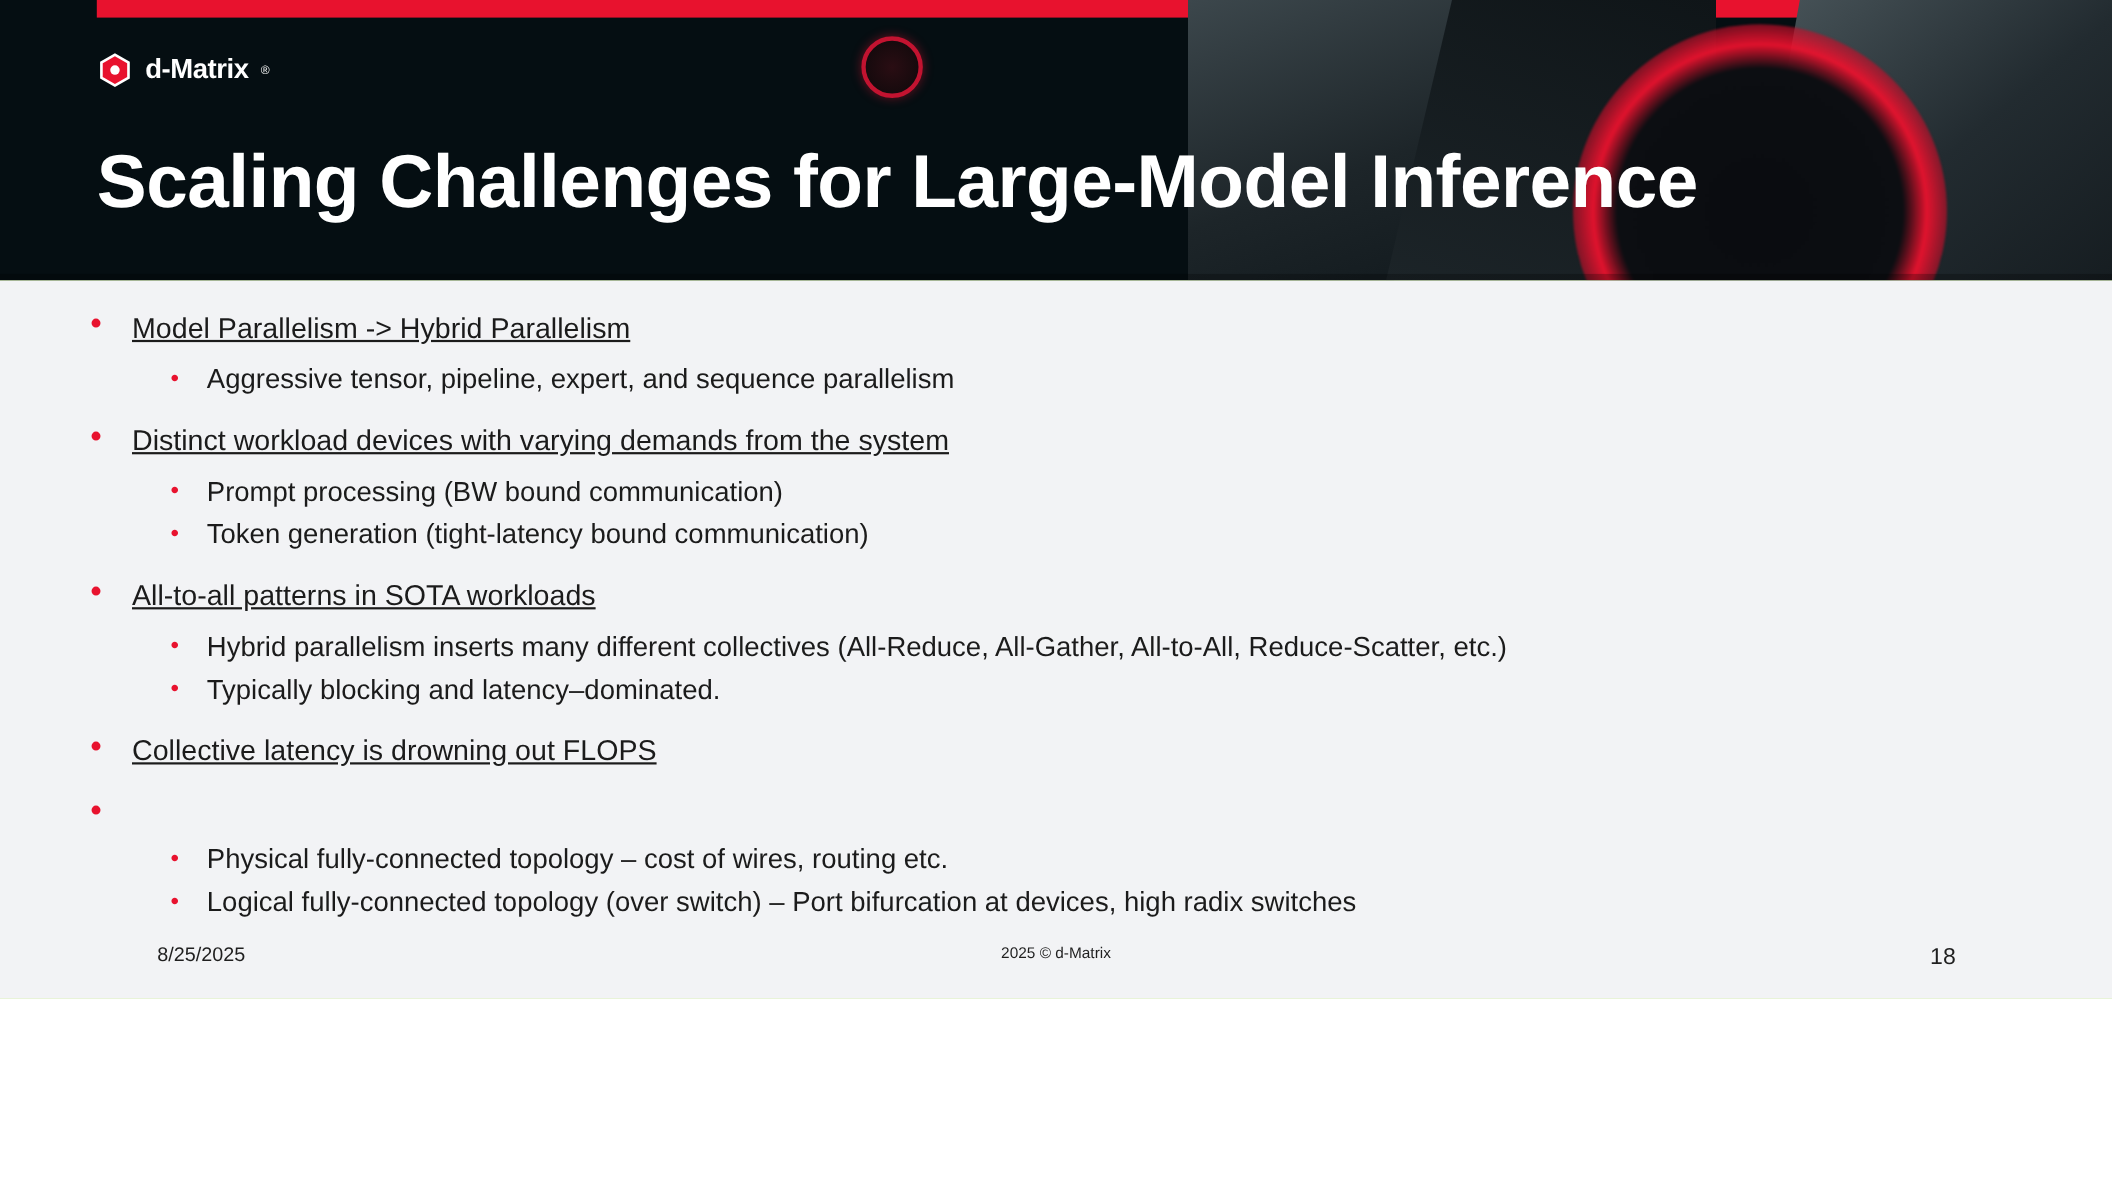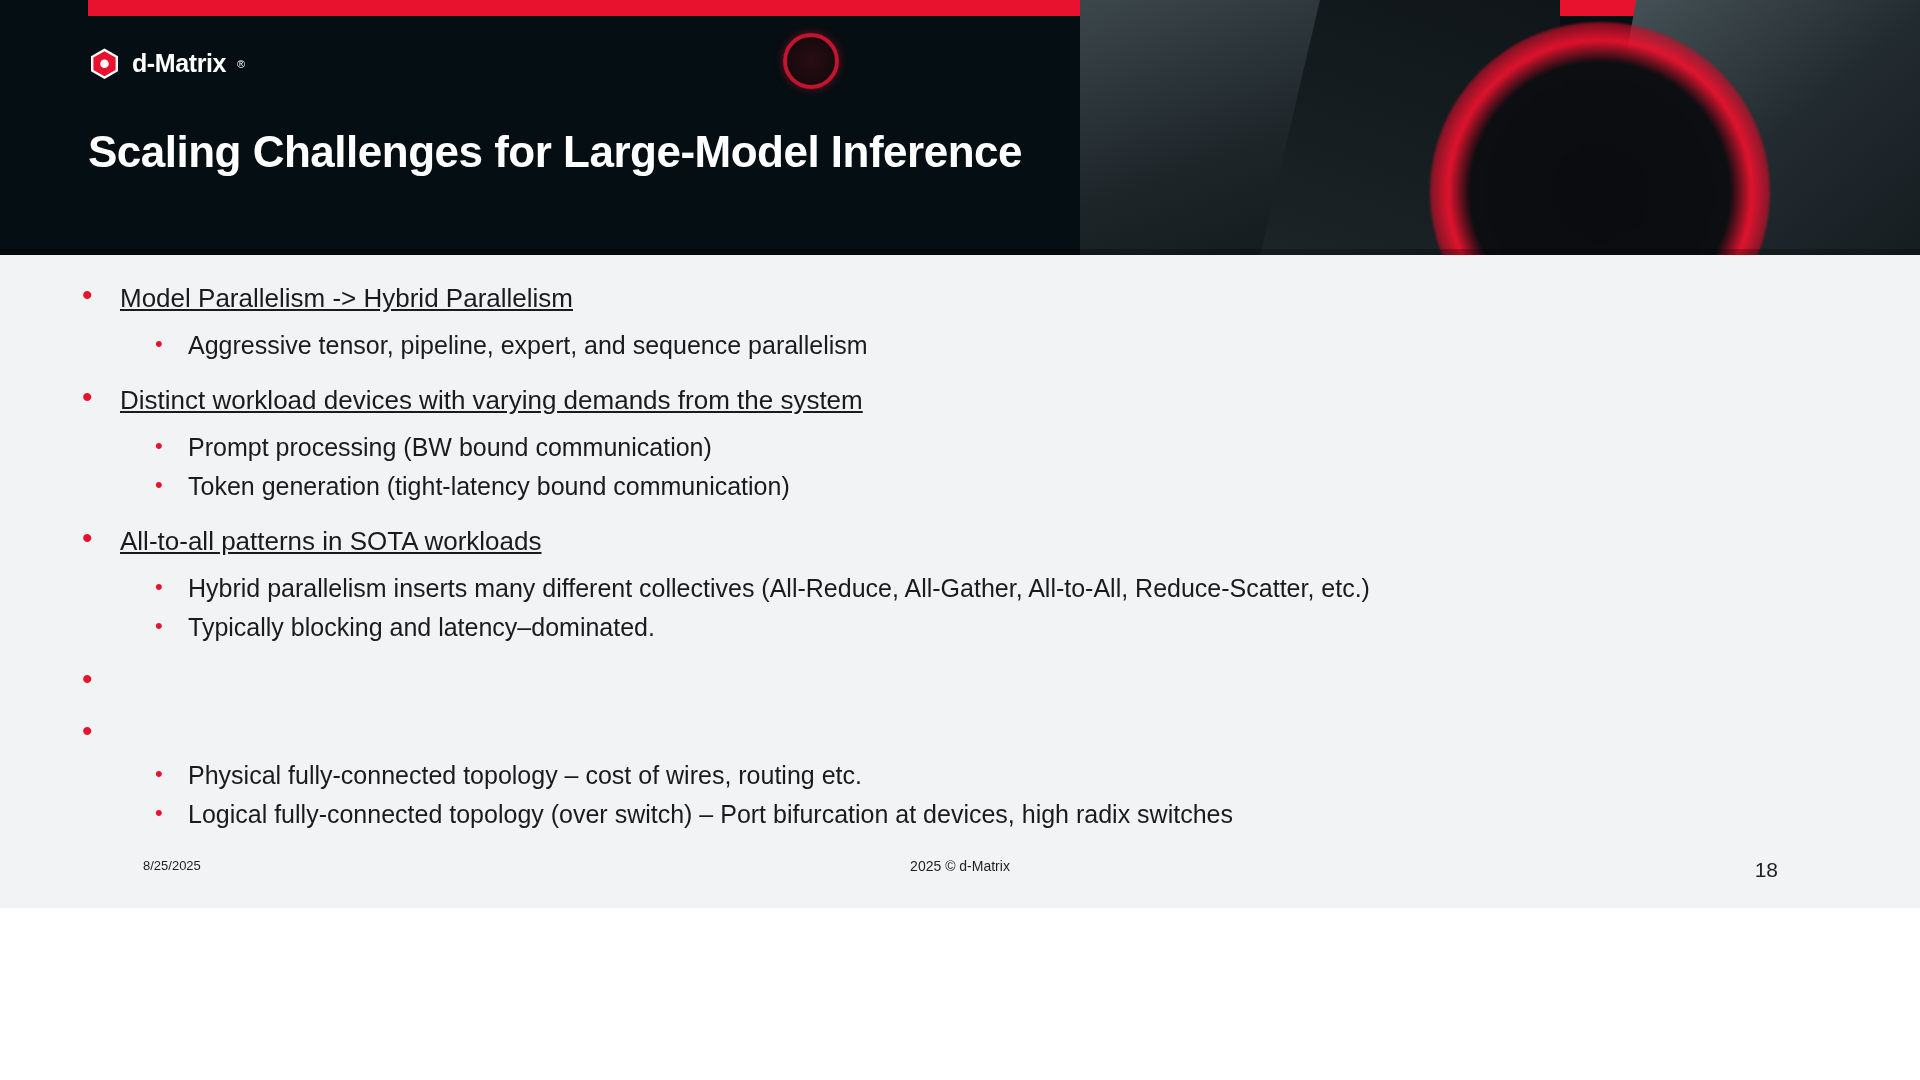--- a/index.html
+++ b/index.html
@@ -146,21 +146,21 @@
     font-size: 11px;
     vertical-align: super;
   }
 
   
   .slide-title {
     position: absolute;
     left: 88px;
     top: 128px;
     color: #ffffff;
-    font-size: 44px;
+    font-size: 68px;
     font-weight: bold;
     letter-spacing: -0.5px;
     line-height: 1.1;
     font-family: "Liberation Sans", sans-serif;
     white-space: nowrap;
   }
 
   
   .body-area {
     position: absolute;
@@ -229,21 +229,21 @@
     position: absolute;
     left: 0;
     bottom: 0;
     width: 1920px;
     height: 70px;
   }
   .footer-date {
     position: absolute;
     left: 143px;
     top: 20px;
-    font-size: 13px;
+    font-size: 18px;
     color: #1f1f1f;
   }
   .footer-center {
     position: absolute;
     left: 0;
     top: 20px;
     width: 1920px;
     text-align: center;
     font-size: 14px;
     color: #1f1f1f;
@@ -326,20 +326,21 @@
             <span class="txt">Hybrid parallelism inserts many different collectives (All-Reduce, All-Gather, All-to-All, Reduce-Scatter, etc.)</span>
           </div>
           <div class="l2">
             <span class="dot">•</span>
             <span class="txt">Typically blocking and latency–dominated.</span>
           </div>
         </div>
         <div class="group tight">
           <div class="l1">
             <span class="dot">•</span>
+            <span class="txt">Collective latency is drowning out FLOPS</span>
           </div>
         </div>
         <div class="group">
           <div class="l1">
             <span class="dot">•</span>
           </div>
           <div class="l2">
             <span class="dot">•</span>
             <span class="txt">Physical fully-connected topology – cost of wires, routing etc.</span>
           </div>

